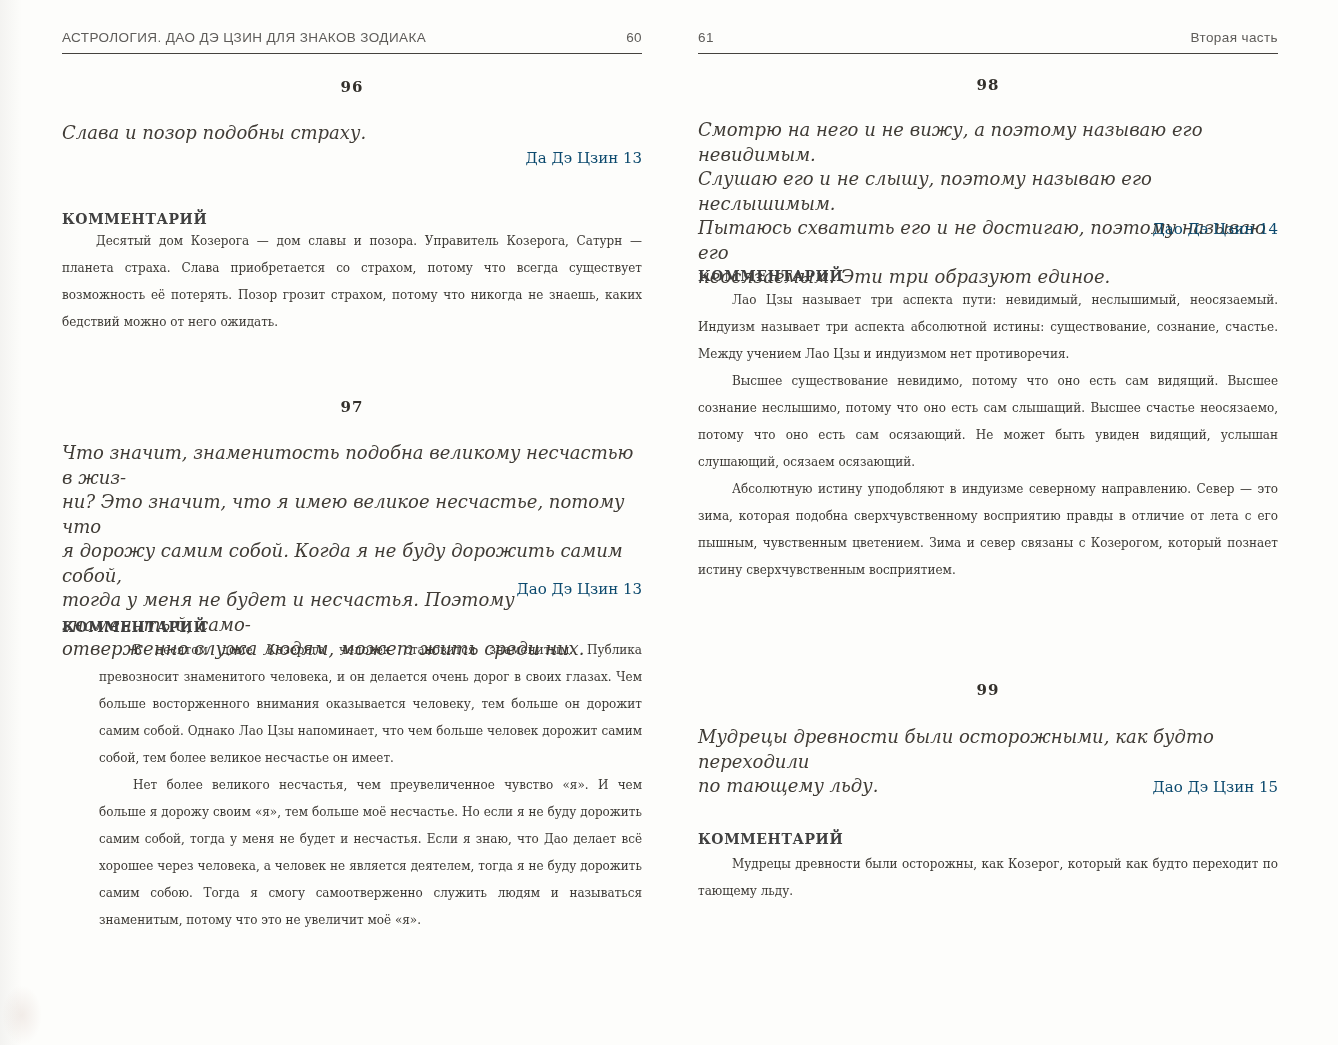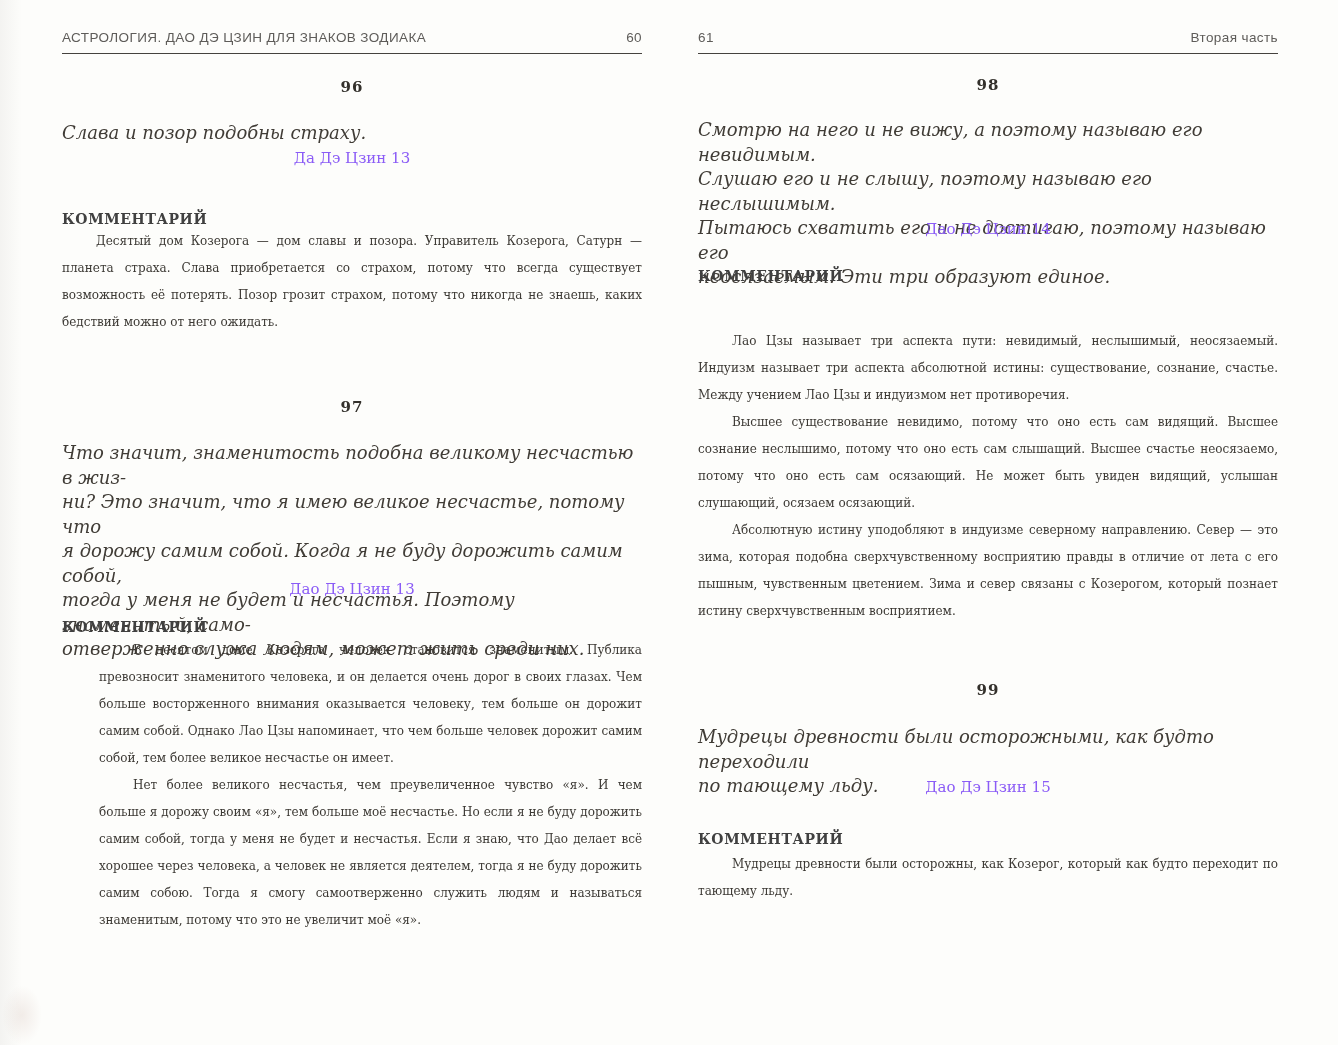--- a/index.html
+++ b/index.html
@@ -65,23 +65,23 @@
     letter-spacing: 1px;
   }
   .quote {
     font-style: italic;
     font-size: 18px;
     line-height: 24.5px;
     color: #403c36;
     white-space: pre-line;
   }
   .attribution {
-    text-align: center;
+    text-align: right;
     font-size: 15px;
-    color: #8b5cf6;
+    color: #0c4a6e;
   }
   .comment-label {
     font-size: 14px;
     font-weight: bold;
     letter-spacing: 0.6px;
     color: #404040;
   }
   .body-text p {
     margin: 0;
     font-size: 12px;
@@ -101,21 +101,21 @@
   .l-quote97 { top: 441px; }
   .l-attr97  { top: 580px; }
   .l-label97 { top: 619px; }
   .l-body97  { top: 637px; margin-left: 37px; }
 
   
   .r-num98   { top: 76px; }
   .r-quote98 { top: 118px; }
   .r-attr98  { top: 220px; }
   .r-label98 { top: 268px; }
-  .r-body98  { top: 287px; margin-top: 41px; }
+  .r-body98  { top: 287px; }
   .r-num99   { top: 681px; }
   .r-quote99 { top: 725px; }
   .r-attr99  { top: 778px; }
   .r-label99 { top: 831px; }
   .r-body99  { top: 851px; }
 </style>
 </head>
 <body>
 
 <div class="scan-edge"></div>

